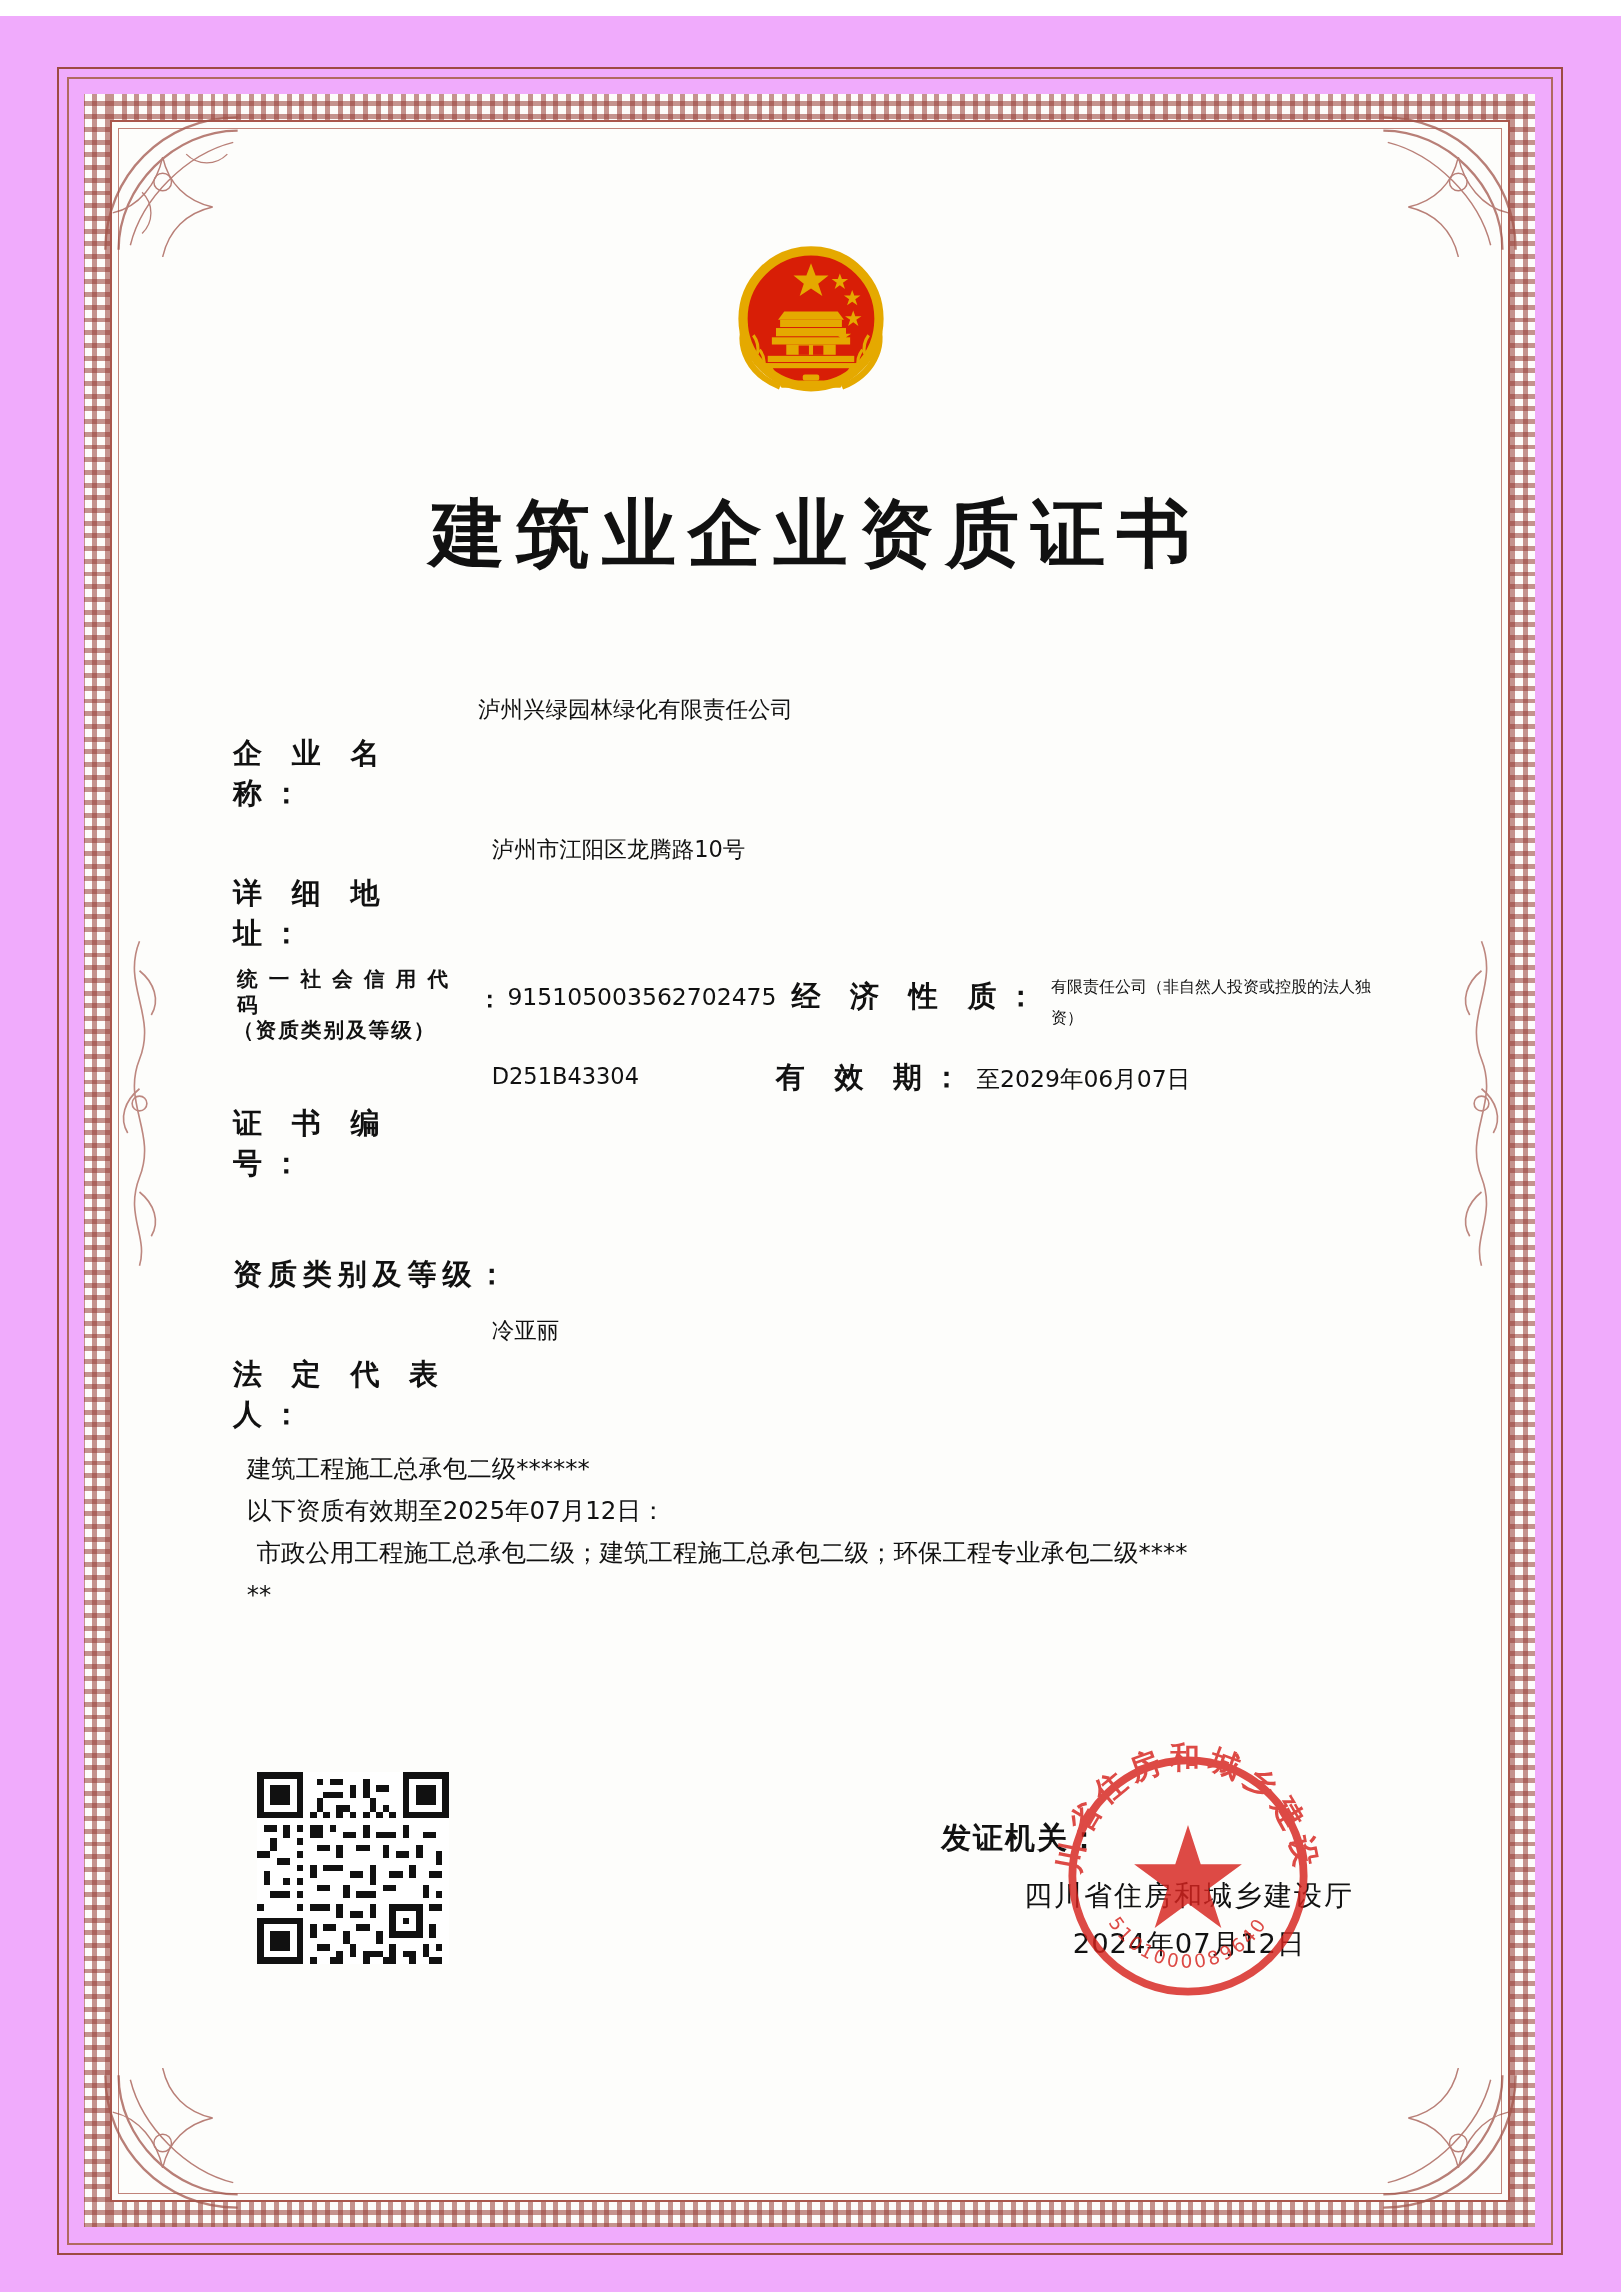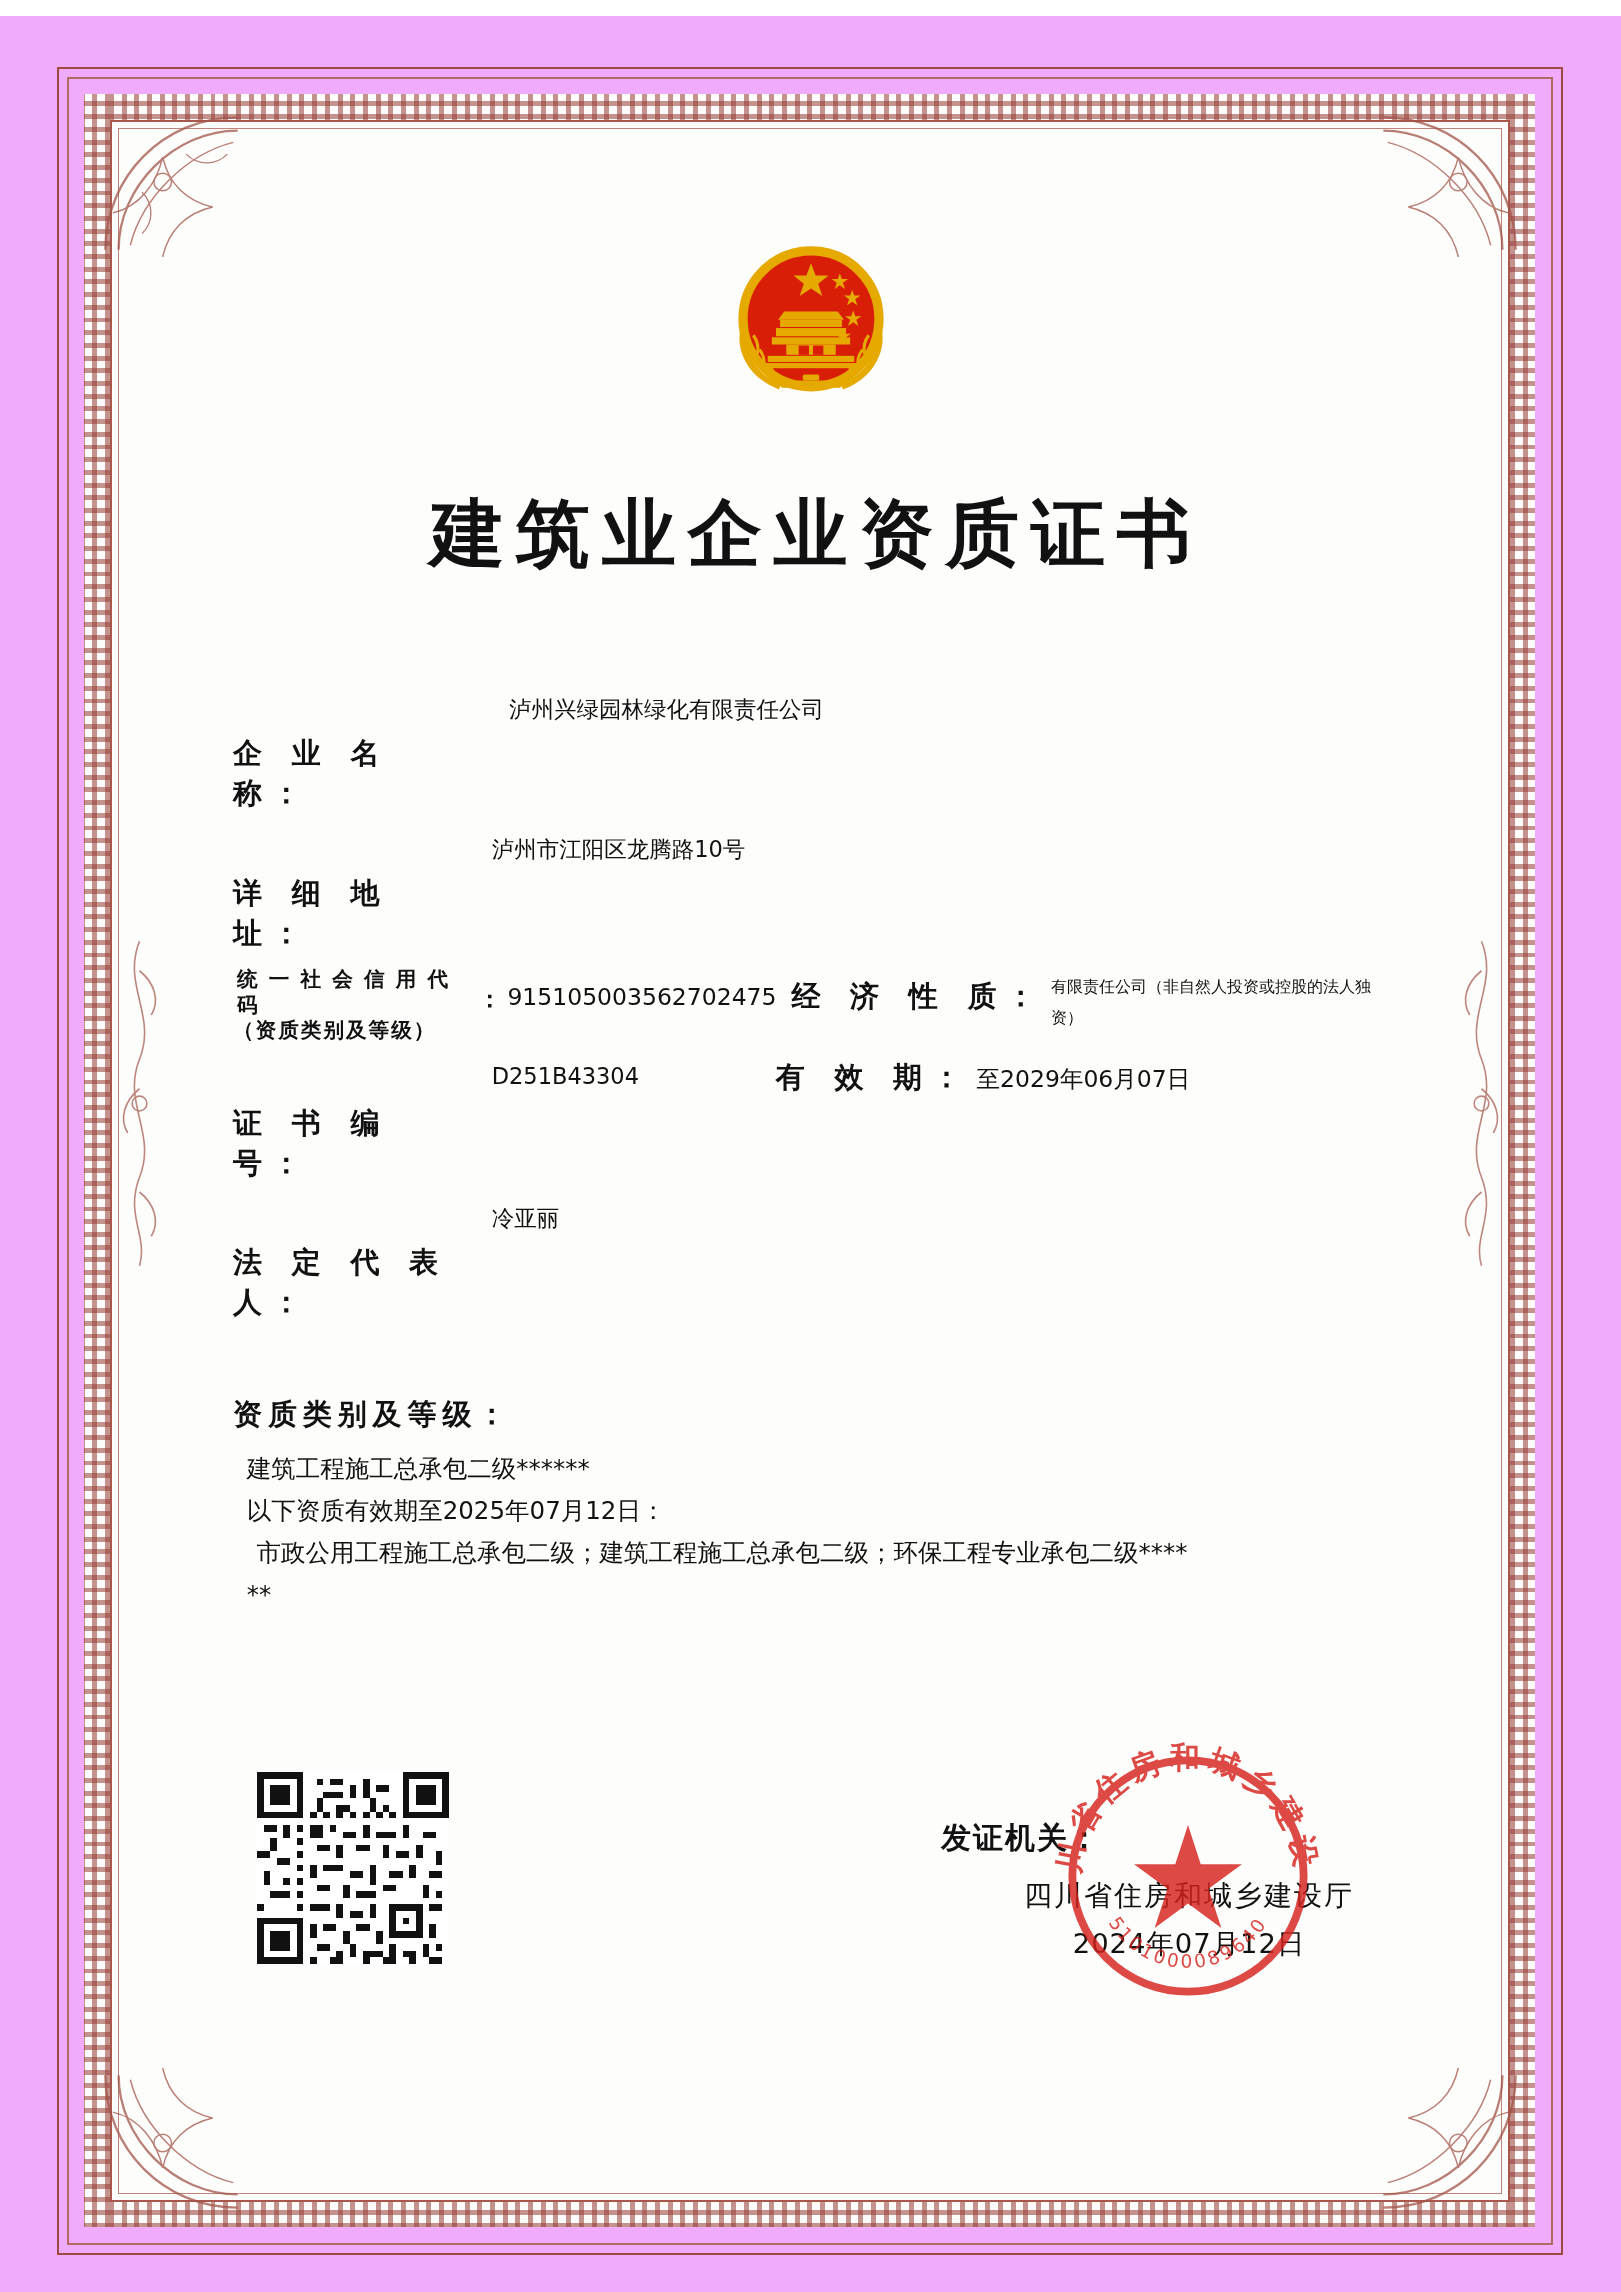--- a/index.html
+++ b/index.html
@@ -147,21 +147,21 @@
   .val {
     display: inline-block;
     font-family: "DejaVu Sans", "Liberation Sans", sans-serif;
     font-size: 22.5px;
     font-weight: normal;
     vertical-align: top;
     padding-top: 5.9px;
   }
 
   .row-name .lbl { width: 245px; }
-  .row-name .val { margin-left: 31px; }
+  .row-name .val { margin-left: 0; }
 
   .row-addr .lbl { width: 245px; }
   .row-addr .val { margin-left: 13.7px; }
 
   
   .row-code { min-height: 63px; }
   .code-lbl {
     display: inline-block;
     width: 245px;
     vertical-align: top;
@@ -446,26 +446,26 @@
       <span class="code-lbl">
         <span class="l1">统 一 社 会 信 用 代 码</span>
         <span class="l2">（资质类别及等级）</span>
       </span><span class="code-colon">：</span><span class="code-val">915105003562702475</span><span class="econ-lbl">经 济 性 质：</span><span class="econ-val">有限责任公司（非自然人投资或控股的法人独资）</span>
     </div>
 
     <div class="row row-cert">
       <span class="lbl">证 书 编 号：</span><span class="val">D251B43304</span><span class="lbl2">有 效 期：</span><span class="val2">至2029年06月07日</span>
     </div>
 
+    <div class="row row-qual-title">
+      <span class="lbl">资质类别及等级：</span>
+    </div>
+
     <div class="row row-legal">
       <span class="lbl">法 定 代 表 人：</span><span class="val">冷亚丽</span>
-    </div>
-
-    <div class="row row-qual-title">
-      <span class="lbl">资质类别及等级：</span>
     </div>
 
     <div class="qual-body">
       <span class="line">建筑工程施工总承包二级******</span>
       <span class="line">以下资质有效期至2025年07月12日：</span>
       <span class="line indent">市政公用工程施工总承包二级；建筑工程施工总承包二级；环保工程专业承包二级****</span>
       <span class="line">**</span>
     </div>
   </div>
 

